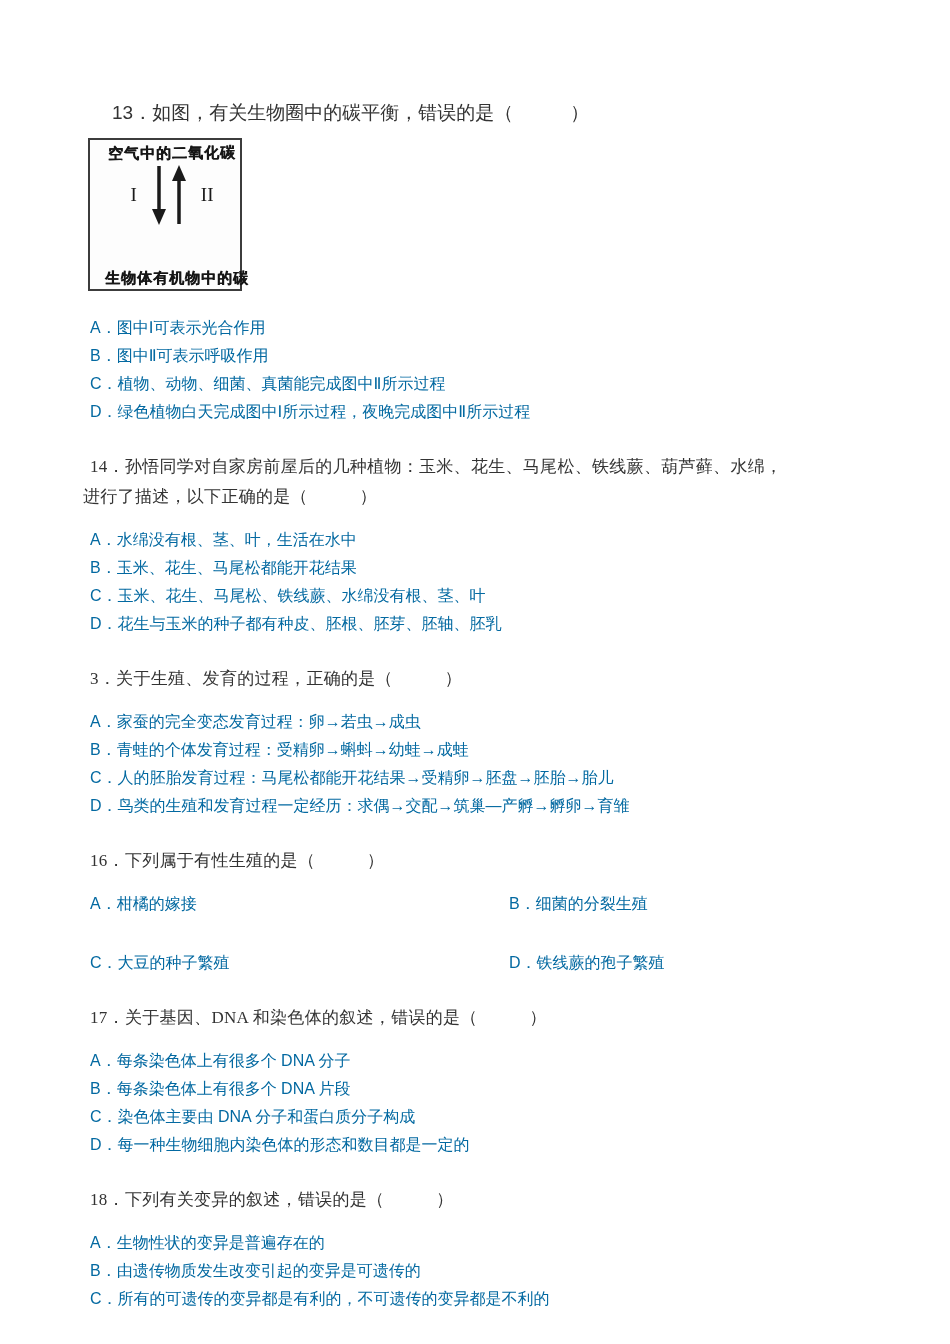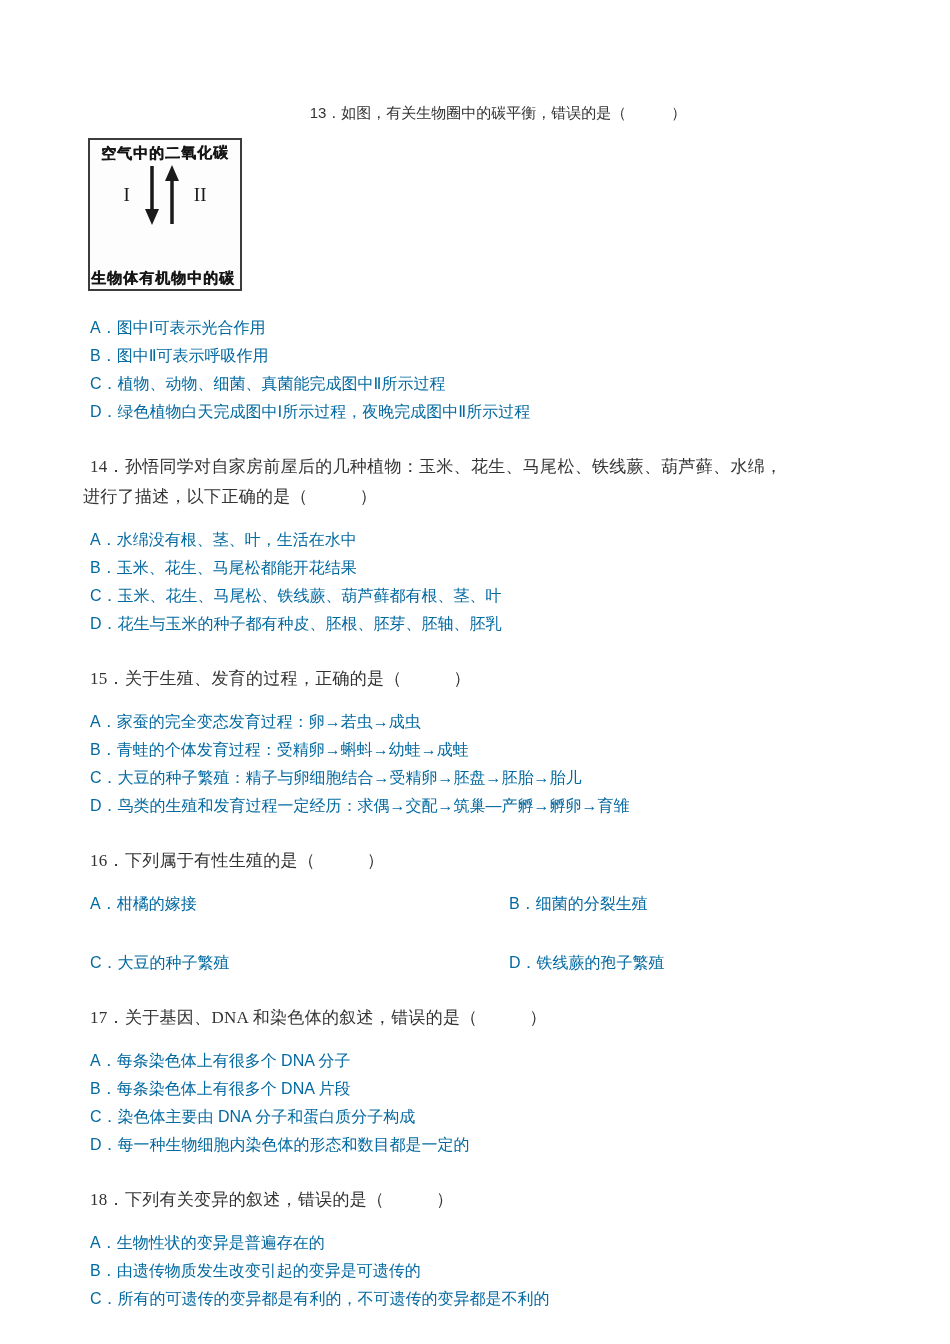--- a/index.html
+++ b/index.html
@@ -15,39 +15,38 @@
   }
   .question{margin:0;}
   .question + .question{margin-top:26px;}
   .stem{
     font-family:"Liberation Serif",serif;
     font-size:17px;line-height:30px;
     color:#333333;letter-spacing:0.3px;
   }
   .stem.sans{
     font-family:"Liberation Sans",sans-serif;
-    font-size:15px;letter-spacing:0;
-    margin-left:10px;
-    text-align:center;
+    font-size:19px;letter-spacing:0;
+    margin-left:22px;
   }
   .stem.cont{margin-left:-7px;}
   .options{
     list-style:none;margin:14px 0 0 0;padding:0;
     font-size:16px;color:#0369a1;
   }
   .options li{line-height:28px;}
   .options.two-col{display:grid;grid-template-columns:388px auto;gap:31px;}
   .q13-opts{margin-top:23px;}
   
   .diagram{
     width:154px;
     box-sizing:border-box;
     border:2px solid #3c3c3c;
     margin:10px 0 0 -2px;
-    padding:3px 2px 1px 2px;
+    padding:3px 2px 1px 16px;
     background:#fdfdfd;
   }
   .dg-label{
     font-weight:700;font-size:15px;line-height:20px;
     color:#161616;letter-spacing:1px;white-space:nowrap;
     text-shadow:0.4px 0 0 #161616;
   }
   .dg-top{text-align:center;transform:rotate(-0.6deg);}
   .dg-bottom{text-align:left;margin-left:-1px;margin-top:41px;}
   .dg-mid{
@@ -91,31 +90,31 @@
       <li>D．绿色植物白天完成图中Ⅰ所示过程，夜晚完成图中Ⅱ所示过程</li>
     </ul>
   </section>
 
   <section class="question">
     <div class="stem">14．孙悟同学对自家房前屋后的几种植物：玉米、花生、马尾松、铁线蕨、葫芦藓、水绵，</div>
     <div class="stem cont">进行了描述，以下正确的是（　　　）</div>
     <ul class="options">
       <li>A．水绵没有根、茎、叶，生活在水中</li>
       <li>B．玉米、花生、马尾松都能开花结果</li>
-      <li>C．玉米、花生、马尾松、铁线蕨、葫芦藓都有根、茎、叶</li>
+      <li>C．玉米、花生、马尾松、铁线蕨、水绵没有根、茎、叶</li>
       <li>D．花生与玉米的种子都有种皮、胚根、胚芽、胚轴、胚乳</li>
     </ul>
   </section>
 
   <section class="question">
-    <div class="stem">15．关于生殖、发育的过程，正确的是（　　　）</div>
+    <div class="stem">3．关于生殖、发育的过程，正确的是（　　　）</div>
     <ul class="options">
       <li>A．家蚕的完全变态发育过程：卵→若虫→成虫</li>
       <li>B．青蛙的个体发育过程：受精卵→蝌蚪→幼蛙→成蛙</li>
-      <li>C．大豆的种子繁殖：精子与卵细胞结合→受精卵→胚盘→胚胎→胎儿</li>
+      <li>C．人的胚胎发育过程：马尾松都能开花结果→受精卵→胚盘→胚胎→胎儿</li>
       <li>D．鸟类的生殖和发育过程一定经历：求偶→交配→筑巢—产孵→孵卵→育雏</li>
     </ul>
   </section>
 
   <section class="question">
     <div class="stem">16．下列属于有性生殖的是（　　　）</div>
     <ul class="options two-col">
       <li>A．柑橘的嫁接</li>
       <li>B．细菌的分裂生殖</li>
       <li>C．大豆的种子繁殖</li>

